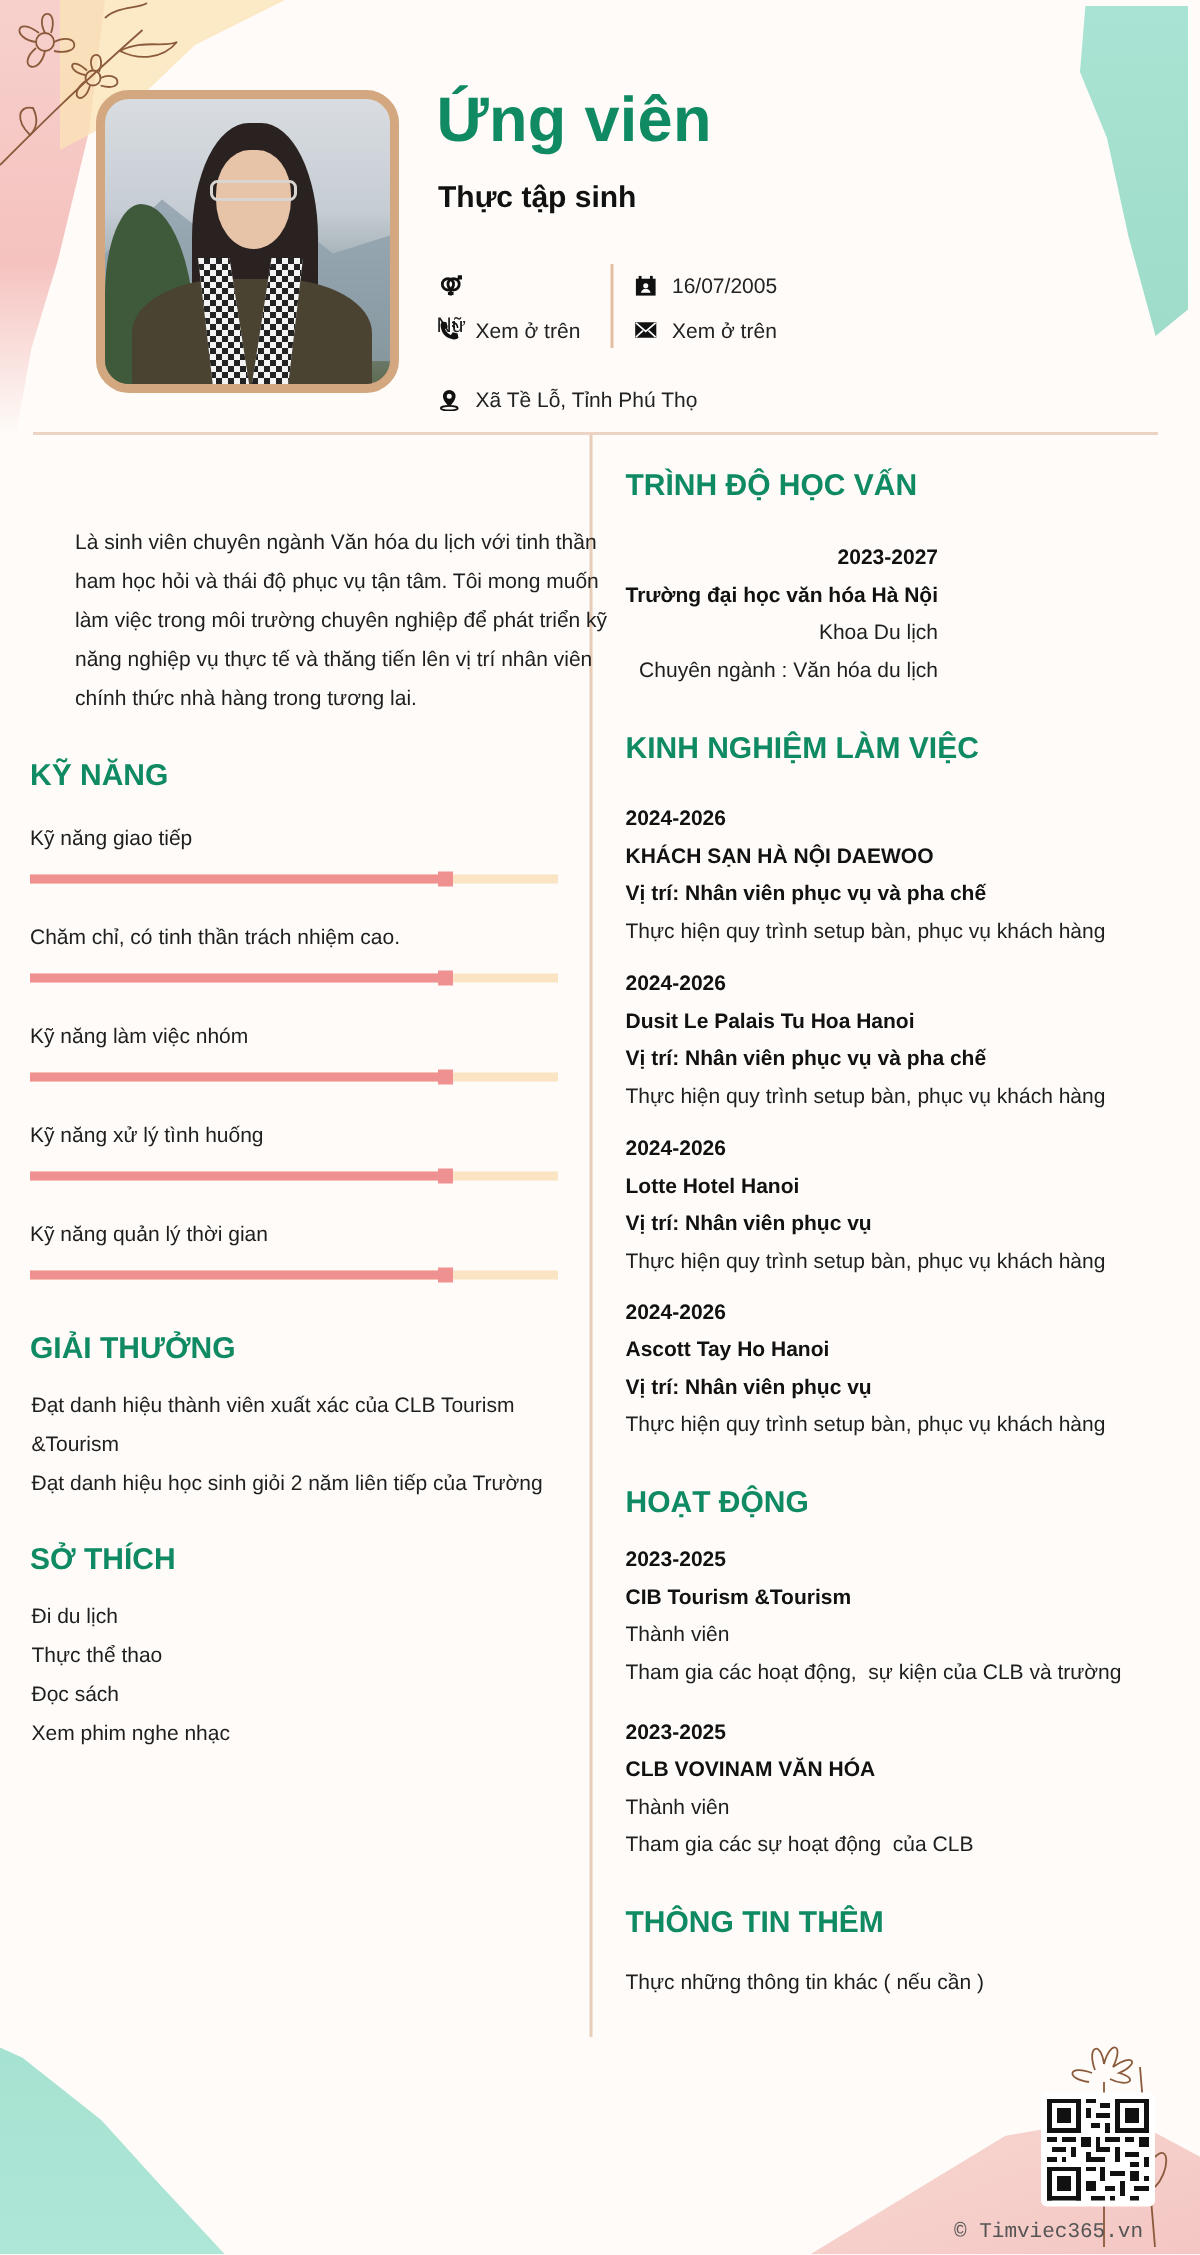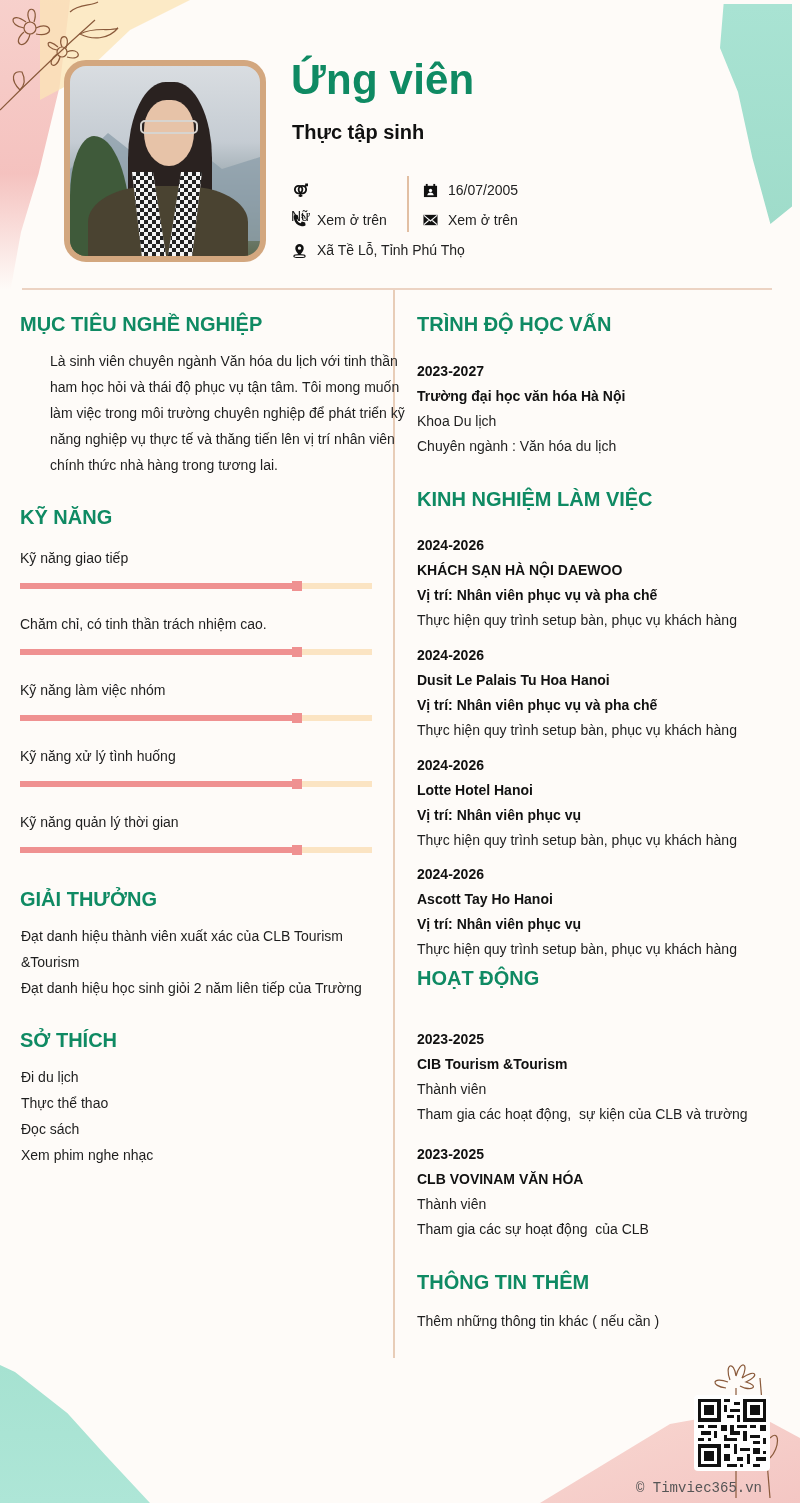--- a/index.html
+++ b/index.html
@@ -197,21 +197,21 @@
   </div>
   <div class="contact-item" style="left:291px; top:212px;">
     <span class="ic">
       <svg width="15" height="15" viewBox="0 0 16 16">
           <path d="M3 1.5l3 0.5 1 3.5-2 1.3c0.8 2 2.3 3.5 4.2 4.2l1.3-2 3.5 1 0.5 3c-1 1-2.5 1.5-4 1C5.5 13 3 10.5 2 5.5 1.6 4 2 2.5 3 1.5z" fill="#111"></path>
           <path d="M10 2a4 4 0 0 1 4 4M10 4.5a1.6 1.6 0 0 1 1.6 1.6" stroke="#111" stroke-width="1.2" fill="none"></path>
         </svg>
     </span>
     <span>Xem ở trên</span>
   </div>
-  <div class="contact-item" style="left:291px; top:242px;">
+  <div class="contact-item" style="left:291px; top:258px;">
     <span class="ic">
       <svg width="15" height="15" viewBox="0 0 16 16">
           <path d="M8 1a4.5 4.5 0 0 0-4.5 4.5C3.5 9 8 13 8 13s4.5-4 4.5-7.5A4.5 4.5 0 0 0 8 1zm0 6.3a1.8 1.8 0 1 1 0-3.6 1.8 1.8 0 0 1 0 3.6z" fill="#111"></path>
           <ellipse cx="8" cy="14" rx="6" ry="1.6" fill="none" stroke="#111" stroke-width="1.3"></ellipse>
         </svg>
     </span>
     <span>Xã Tề Lỗ, Tỉnh Phú Thọ</span>
   </div>
 
   <div class="contact-divider"></div>
@@ -234,21 +234,20 @@
           <rect x="0.5" y="0.5" width="15" height="11" fill="#111"></rect>
           <path d="M1 1l7 6 7-6M1 11l5-4.5M15 11l-5-4.5" stroke="#fff" stroke-width="1.2" fill="none"></path>
         </svg>
     </span>
     <span>Xem ở trên</span>
   </div>
 
   <div class="header-rule"></div>
   <div class="col-divider"></div>
 
-  <div class="sec-title" style="left:20px; top:313px;">MỤC TIÊU NGHỀ NGHIỆP</div>
   <div class="para" style="left:21px; top:348px;margin-left:29px;">
     <div>Là sinh viên chuyên ngành Văn hóa du lịch với tinh thần</div>
     <div>ham học hỏi và thái độ phục vụ tận tâm. Tôi mong muốn</div>
     <div>làm việc trong môi trường chuyên nghiệp để phát triển kỹ</div>
     <div>năng nghiệp vụ thực tế và thăng tiến lên vị trí nhân viên</div>
     <div>chính thức nhà hàng trong tương lai.</div>
   </div>
 
   <div class="sec-title" style="left:20px; top:506px;">KỸ NĂNG</div>
 
@@ -291,21 +290,21 @@
 
   <div class="sec-title" style="left:20px; top:1029px;">SỞ THÍCH</div>
   <div class="para" style="left:21px; top:1064px;">
     <div>Đi du lịch</div>
     <div>Thực thể thao</div>
     <div>Đọc sách</div>
     <div>Xem phim nghe nhạc</div>
   </div>
 
   <div class="sec-title" style="left:417px; top:313px;">TRÌNH ĐỘ HỌC VẤN</div>
-  <div class="para" style="left:417px; top:359px; line-height:25px;">
+  <div class="para" style="left:417px; top:359px; line-height:25px;text-align:right;">
     <div class="bold">2023-2027</div>
     <div class="bold">Trường đại học văn hóa Hà Nội</div>
     <div>Khoa Du lịch</div>
     <div>Chuyên ngành : Văn hóa du lịch</div>
   </div>
 
   <div class="sec-title" style="left:417px; top:488px;">KINH NGHIỆM LÀM VIỆC</div>
 
   <div class="para" style="left:417px; top:533px; line-height:25px;">
     <div class="bold">2024-2026</div>
@@ -325,36 +324,36 @@
     <div class="bold">Vị trí: Nhân viên phục vụ</div>
     <div>Thực hiện quy trình setup bàn, phục vụ khách hàng</div>
   </div>
   <div class="para" style="left:417px; top:862px; line-height:25px;">
     <div class="bold">2024-2026</div>
     <div class="bold">Ascott Tay Ho Hanoi</div>
     <div class="bold">Vị trí: Nhân viên phục vụ</div>
     <div>Thực hiện quy trình setup bàn, phục vụ khách hàng</div>
   </div>
 
-  <div class="sec-title" style="left:417px; top:967px;text-align:center;">HOẠT ĐỘNG</div>
+  <div class="sec-title" style="left:417px; top:991px;text-align:center;">HOẠT ĐỘNG</div>
   <div class="para" style="left:417px; top:1027px; line-height:25px;">
     <div class="bold">2023-2025</div>
     <div class="bold">CIB Tourism &amp;Tourism</div>
     <div>Thành viên</div>
     <div style="white-space:pre;">Tham gia các hoạt động,  sự kiện của CLB và trường</div>
   </div>
   <div class="para" style="left:417px; top:1142px; line-height:25px;">
     <div class="bold">2023-2025</div>
     <div class="bold">CLB VOVINAM VĂN HÓA</div>
     <div>Thành viên</div>
     <div style="white-space:pre;">Tham gia các sự hoạt động  của CLB</div>
   </div>
 
   <div class="sec-title" style="left:417px; top:1271px;">THÔNG TIN THÊM</div>
-  <div class="line" style="left:417px; top:1313px;">Thêm những thông tin khác ( nếu cần )</div>
+  <div class="line" style="left:417px; top:1313px;">Thực những thông tin khác ( nếu cần )</div>
 
   <svg class="flower-br" viewBox="0 0 80 140" fill="none" stroke="#8a5a3b" stroke-width="1.2">
     <path d="M30 22 C24 6, 34 2, 36 18 C40 2, 50 4, 42 20 C56 10, 60 18, 46 24 C60 28, 52 34, 40 28"></path>
     <path d="M28 24 C12 18, 10 28, 26 30"></path>
     <path d="M36 30 L36 140"></path>
       <path d="M60 20 L70 140"></path>
     <path d="M70 80 C80 70, 80 90, 70 100"></path>
   </svg>
 
   <div class="qr">

